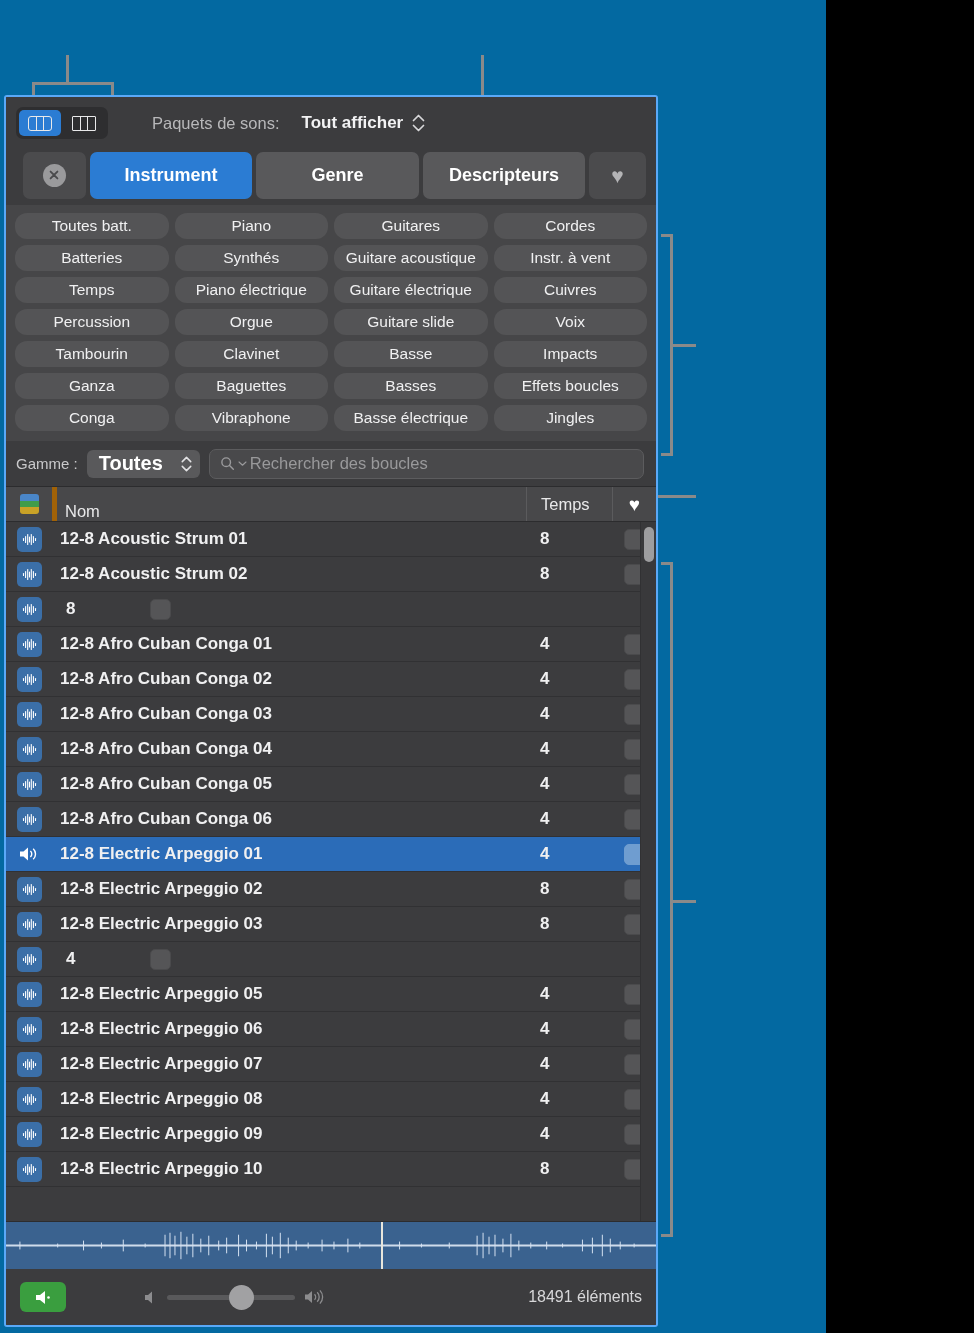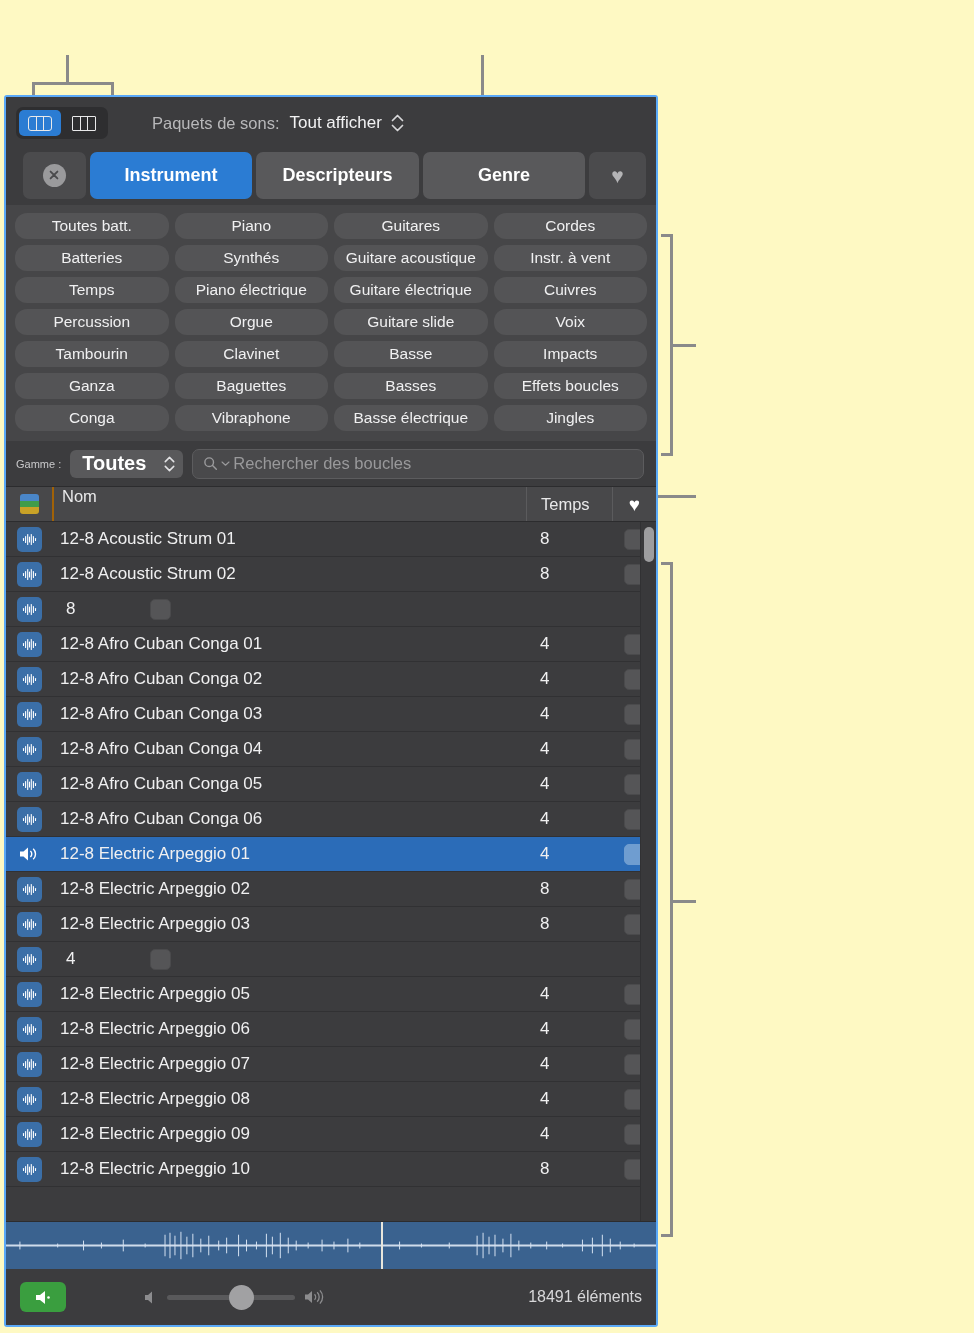--- a/index.html
+++ b/index.html
@@ -2,21 +2,21 @@
 <html><head>
 <meta charset="utf-8">
 <style>
   * { box-sizing: border-box; margin: 0; padding: 0; }
   html, body {
     width: 974px; height: 1333px;
     background: #000000;
     font-family: "Liberation Sans", sans-serif;
     overflow: hidden;
   }
-  #stage { position: relative; width: 974px; height: 1333px; background:#fef9c3; }
+  #stage { position: relative; width: 826px; height: 1333px; background:#0369a1; }
 
   
   .callout { position: absolute; background: #8a8a8a; }
 
   
   #window {
     position: absolute;
     left: 4px; top: 95px;
     width: 654px; height: 1232px;
     background: #3c3c3e;
@@ -47,21 +47,21 @@
             display:flex; }
   .vt-ico.plain { border-radius: 1px; }
   .vt-ico i { flex:1; border-right: 1.6px solid #e9e9ea; display:block; }
   .vt-ico i:last-child { border-right: none; }
   .vt-ico.rounded i { border-right-width: 1.4px; }
 
   .sp-label {
     margin-left: 44px; color: #b8b8ba; font-size: 16.5px;
   }
   .sp-value {
-    margin-left: 10px; color: #f2f2f3; font-size: 17px; font-weight: 400;
+    margin-left: 22px; color: #f2f2f3; font-size: 17px; font-weight: 700;
   }
   .stepper {
     margin-left: 9px; display:flex; flex-direction:column; align-items:center;
     gap: 2px; cursor: pointer;
   }
   .stepper svg { display:block; }
 
   
   .tabs {
     height: 56px; flex: 0 0 56px;
@@ -102,21 +102,21 @@
     white-space: nowrap; overflow: hidden;
   }
 
   
   .search-row {
     flex: 0 0 45px;
     display:flex; align-items:center;
     padding: 0 12px 0 10px; gap: 9px;
     background:#3c3c3e;
   }
-  .gamme-label { color:#c9c9cb; font-size: 11px; }
+  .gamme-label { color:#c9c9cb; font-size: 15px; }
   .gamme-pop {
     background:#59595b; border-radius:6px; height:28px;
     display:flex; align-items:center; padding: 0 8px 0 12px; gap:9px;
     cursor:pointer;
   }
   .gamme-pop span { color:#fff; font-size:20px; font-weight:600; }
   .search-field {
     flex: 1; height: 30px; border-radius: 7px;
     background: #49494b; border: 1px solid #5c5c5e;
     display:flex; align-items:center; padding: 0 10px; gap: 3px;
@@ -130,30 +130,30 @@
     display:flex; align-items:center;
     background:#48484a;
     border-bottom: 1px solid #2c2c2e;
     border-top: 1px solid #2c2c2e;
   }
   .th-icon { width: 46px; display:flex; align-items:center; justify-content:center; }
   .stripe-ico { width: 19px; height: 20px; border-radius: 3px; overflow:hidden;
                 display:flex; flex-direction:column; }
   .stripe-ico b { flex:1; display:block; }
   .th-name { flex:1; color:#e9e9ea; font-size:16.5px; padding-left:8px;
-             border-left:2px solid #a16207; height:100%; display:flex; align-items:flex-start; }
+             border-left:5px solid #a16207; height:100%; display:flex; align-items:flex-end; }
   .th-time { width: 86px; color:#e9e9ea; font-size:16.5px;
              border-left:1px solid #5b5b5d; height:100%; display:flex; align-items:center;
              padding-left: 14px; }
   .th-fav { width: 44px; border-left:1px solid #5b5b5d; height:100%;
             display:flex; align-items:center; justify-content:center; }
   .th-fav .heart-glyph { color:#fff; font-size: 19px; }
 
   
-  .list-wrap { flex: 1 1 auto; position: relative; background:#3c3c3e; overflow:hidden; }
+  .list-wrap { flex: 1 1 auto; position: relative; background:#3c3c3e; overflow:hidden;font-weight:bold; }
   .row {
     height: 35px; display:flex; align-items:center;
     border-bottom: 1px solid #313133;
   }
   .row.selected { background:#2b6cb8; }
   .row .c-icon { width:46px; display:flex; align-items:center; justify-content:center; }
   .wave-ico {
     width: 25px; height: 25px; border-radius: 5px; background:#3b6fa8;
     display:flex; align-items:center; justify-content:center;
   }
@@ -259,25 +259,25 @@
       <div class="tab clear">
         <span class="x-circle">
           <svg width="12" height="12" viewBox="0 0 12 12">
             <path d="M2.6 2.6 L9.4 9.4 M9.4 2.6 L2.6 9.4" stroke="#4a4a4c" stroke-width="1.9" stroke-linecap="round"></path>
           </svg>
         </span>
       </div>
       <div class="tab primary">
         <span>Instrument</span>
       </div>
+      <div class="tab genre">
+        <span>Genre</span>
+      </div>
       <div class="tab descr">
         <span>Descripteurs</span>
-      </div>
-      <div class="tab genre">
-        <span>Genre</span>
       </div>
       <div class="tab fav">
         <span class="heart-glyph">♥</span>
       </div>
     </div>
 
     <div class="kw-wrap" id="kw-grid">
         <div class="kw">Toutes batt.</div>
         <div class="kw">Piano</div>
         <div class="kw">Guitares</div>

